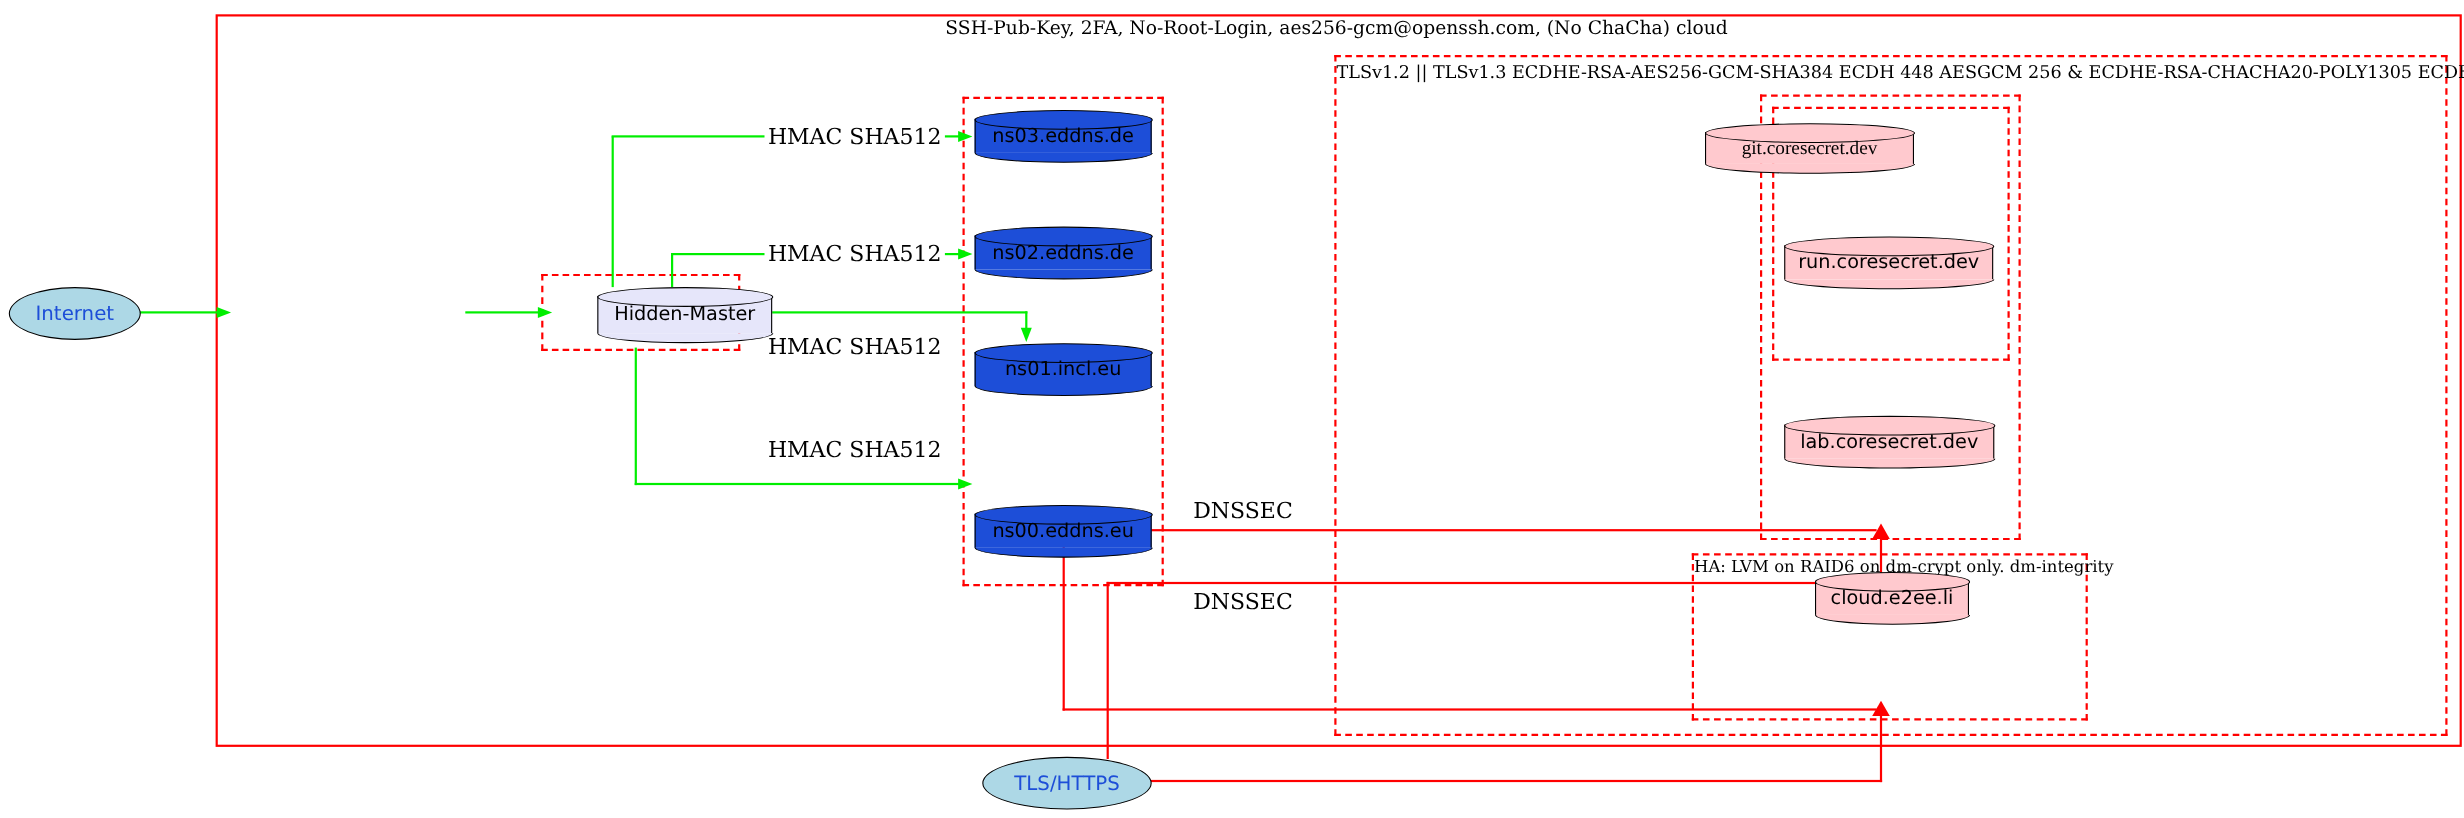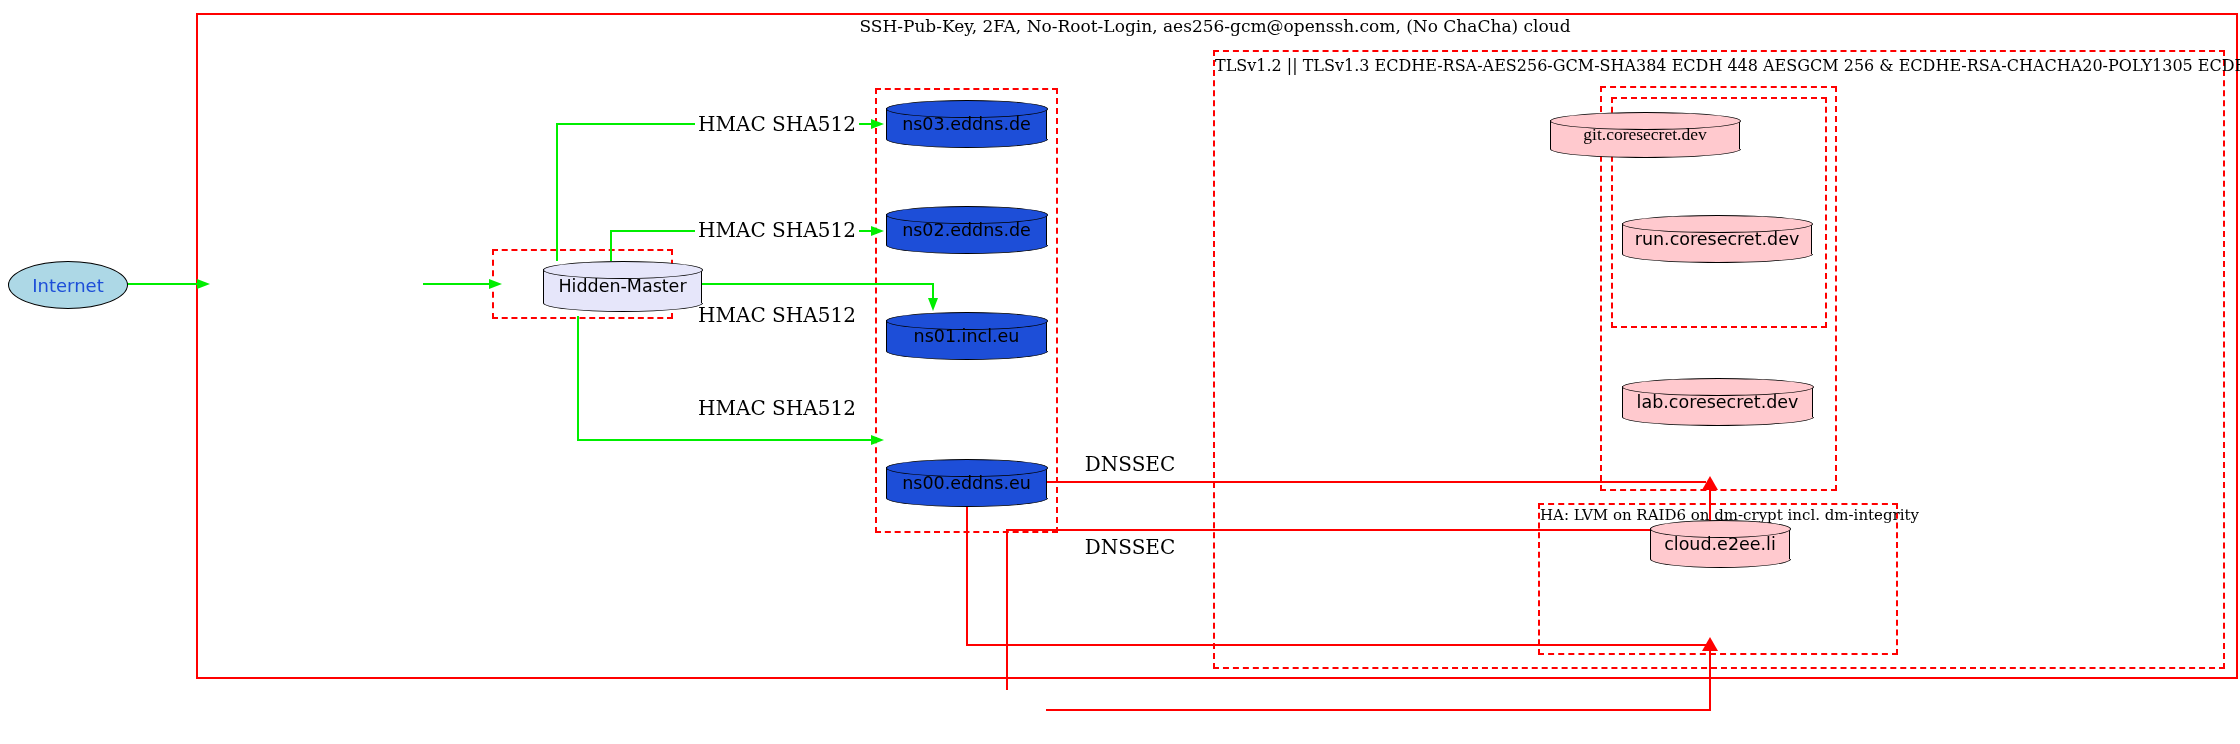--- a/index.html
+++ b/index.html
@@ -79,21 +79,21 @@
   <div class="clusterlabel" style="left:1215px; top:56px; width:1004px; font-size:16px;">TLSv1.2 || TLSv1.3 ECDHE-RSA-AES256-GCM-SHA384 ECDH 448 AESGCM 256 &amp; ECDHE-RSA-CHACHA20-POLY1305 ECDH 448 ChaCha20 256</div>
 
   <div class="dashbox" style="left:492px; top:249px; width:177px; height:66px;"></div>
 
   <div class="dashbox" style="left:875px; top:88px; width:179px; height:441px;"></div>
 
   <div class="dashbox" style="left:1600px; top:86px; width:233px; height:401px;"></div>
   <div class="dashbox" style="left:1611px; top:97px; width:212px; height:227px;"></div>
 
   <div class="dashbox" style="left:1538px; top:503px; width:356px; height:148px;"></div>
-  <div class="clusterlabel" style="left:1540px; top:506px; width:352px; font-size:15px;">HA: LVM on RAID6 on dm-crypt incl. dm-integrity</div>
+  <div class="clusterlabel" style="left:1540px; top:506px; width:352px; font-size:15px;">HA: LVM on RAID6 on dm-crypt only. dm-integrity</div>
 
   <div class="hline green" style="left:127px; top:283px; width:71px;"></div>
   <div class="ar-right" style="left:197px; top:279px;"></div>
 
   <div class="hline green" style="left:423px; top:283px; width:67px;"></div>
   <div class="ar-right" style="left:489px; top:279px;"></div>
 
   <div class="vline green" style="left:556px; top:124px; height:137px;"></div>
   <div class="hline green" style="left:556px; top:123px; width:316px;"></div>
   <div class="ar-right" style="left:871px; top:119px;"></div>
@@ -160,14 +160,17 @@
   <div class="cyl fill-pink" style="left:1622px; top:223px; width:188px; height:31px;">
     <span class="cyl-label">run.coresecret.dev</span>
   </div>
   <div class="cyl fill-pink" style="left:1622px; top:386px; width:189px; height:31px;">
     <span class="cyl-label">lab.coresecret.dev</span>
   </div>
   <div class="cyl fill-pink" style="left:1650px; top:528px; width:138px; height:31px;">
     <span class="cyl-label">cloud.e2ee.li</span>
   </div>
 
+  <div class="ellipse-node" style="left:893px; top:688px; width:152px; height:46px;">
+    <span>TLS/HTTPS</span>
+  </div>
 
 </div>
 
 </body></html>

